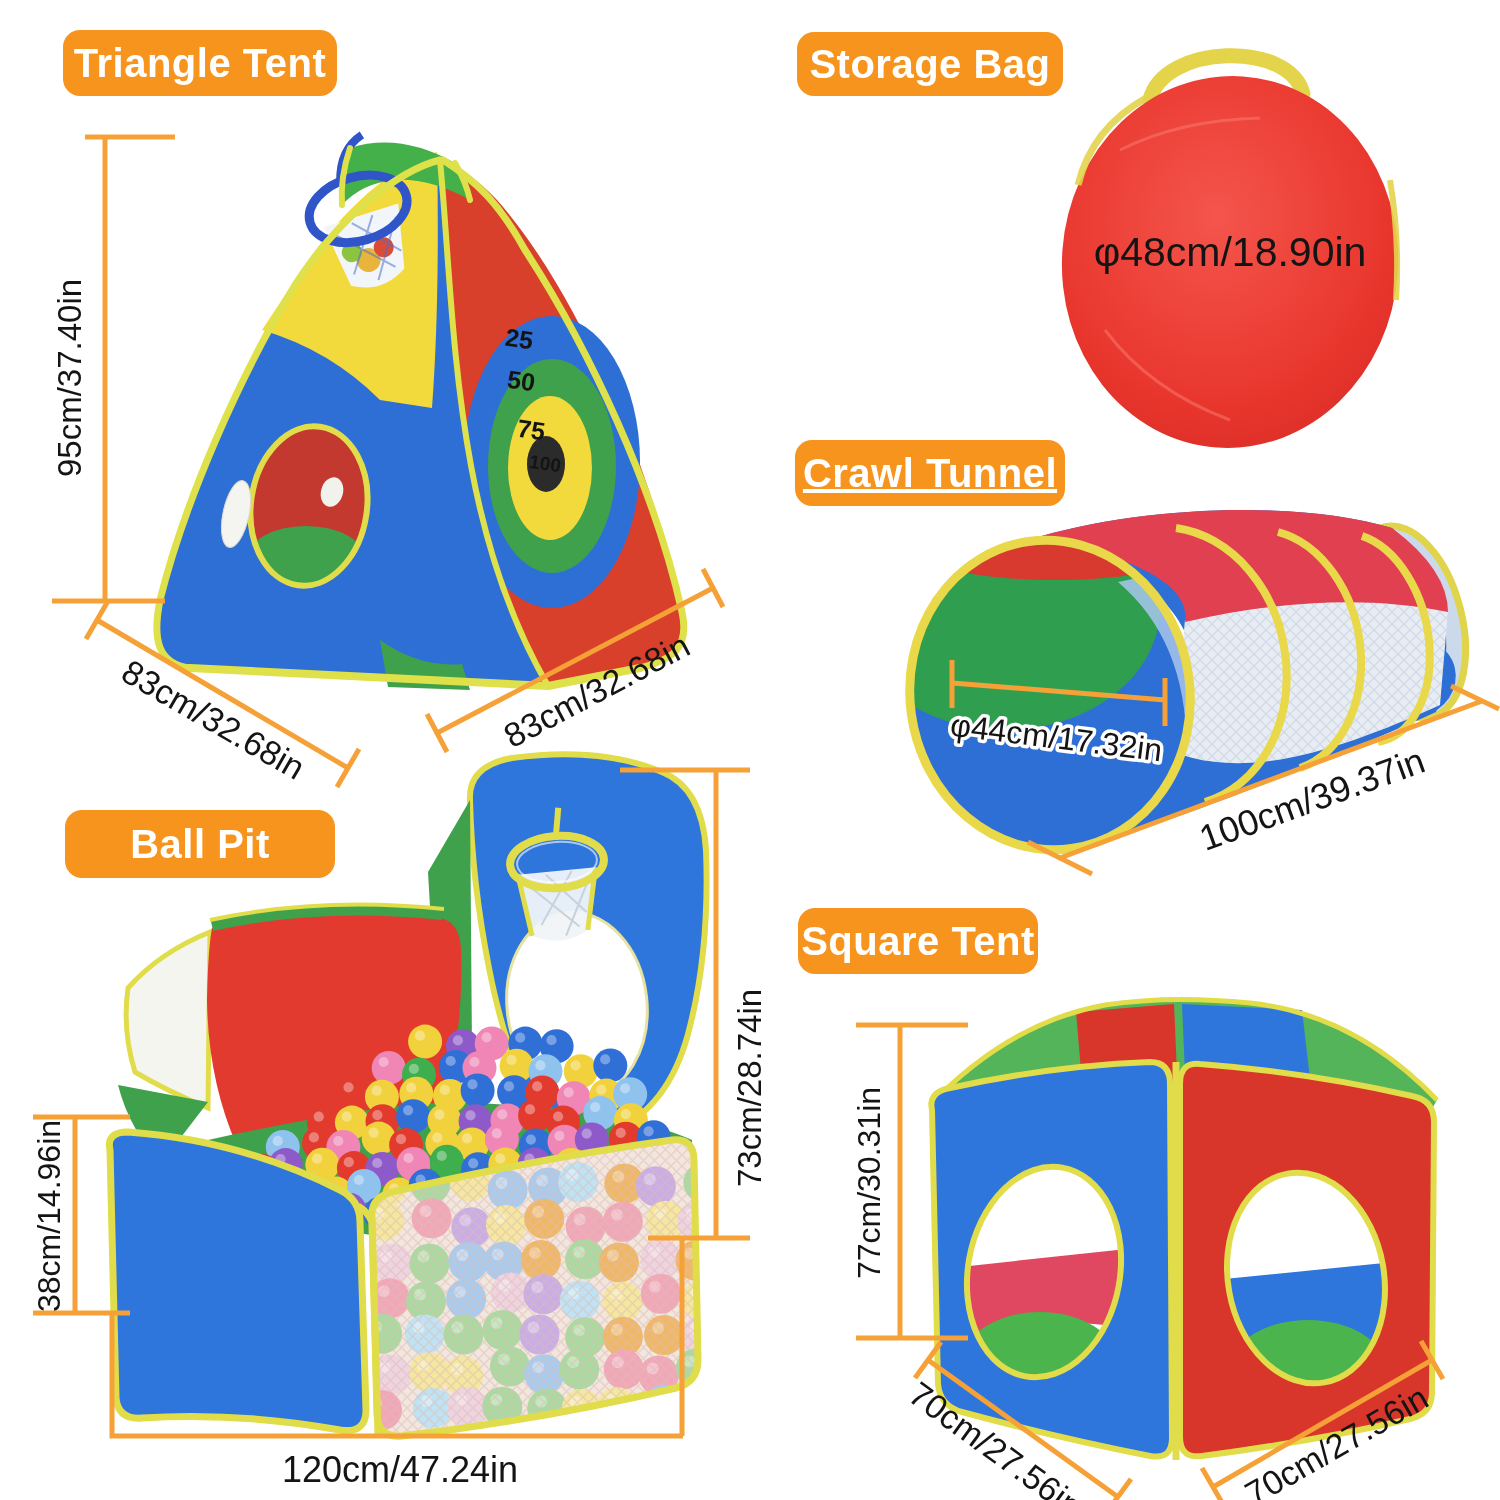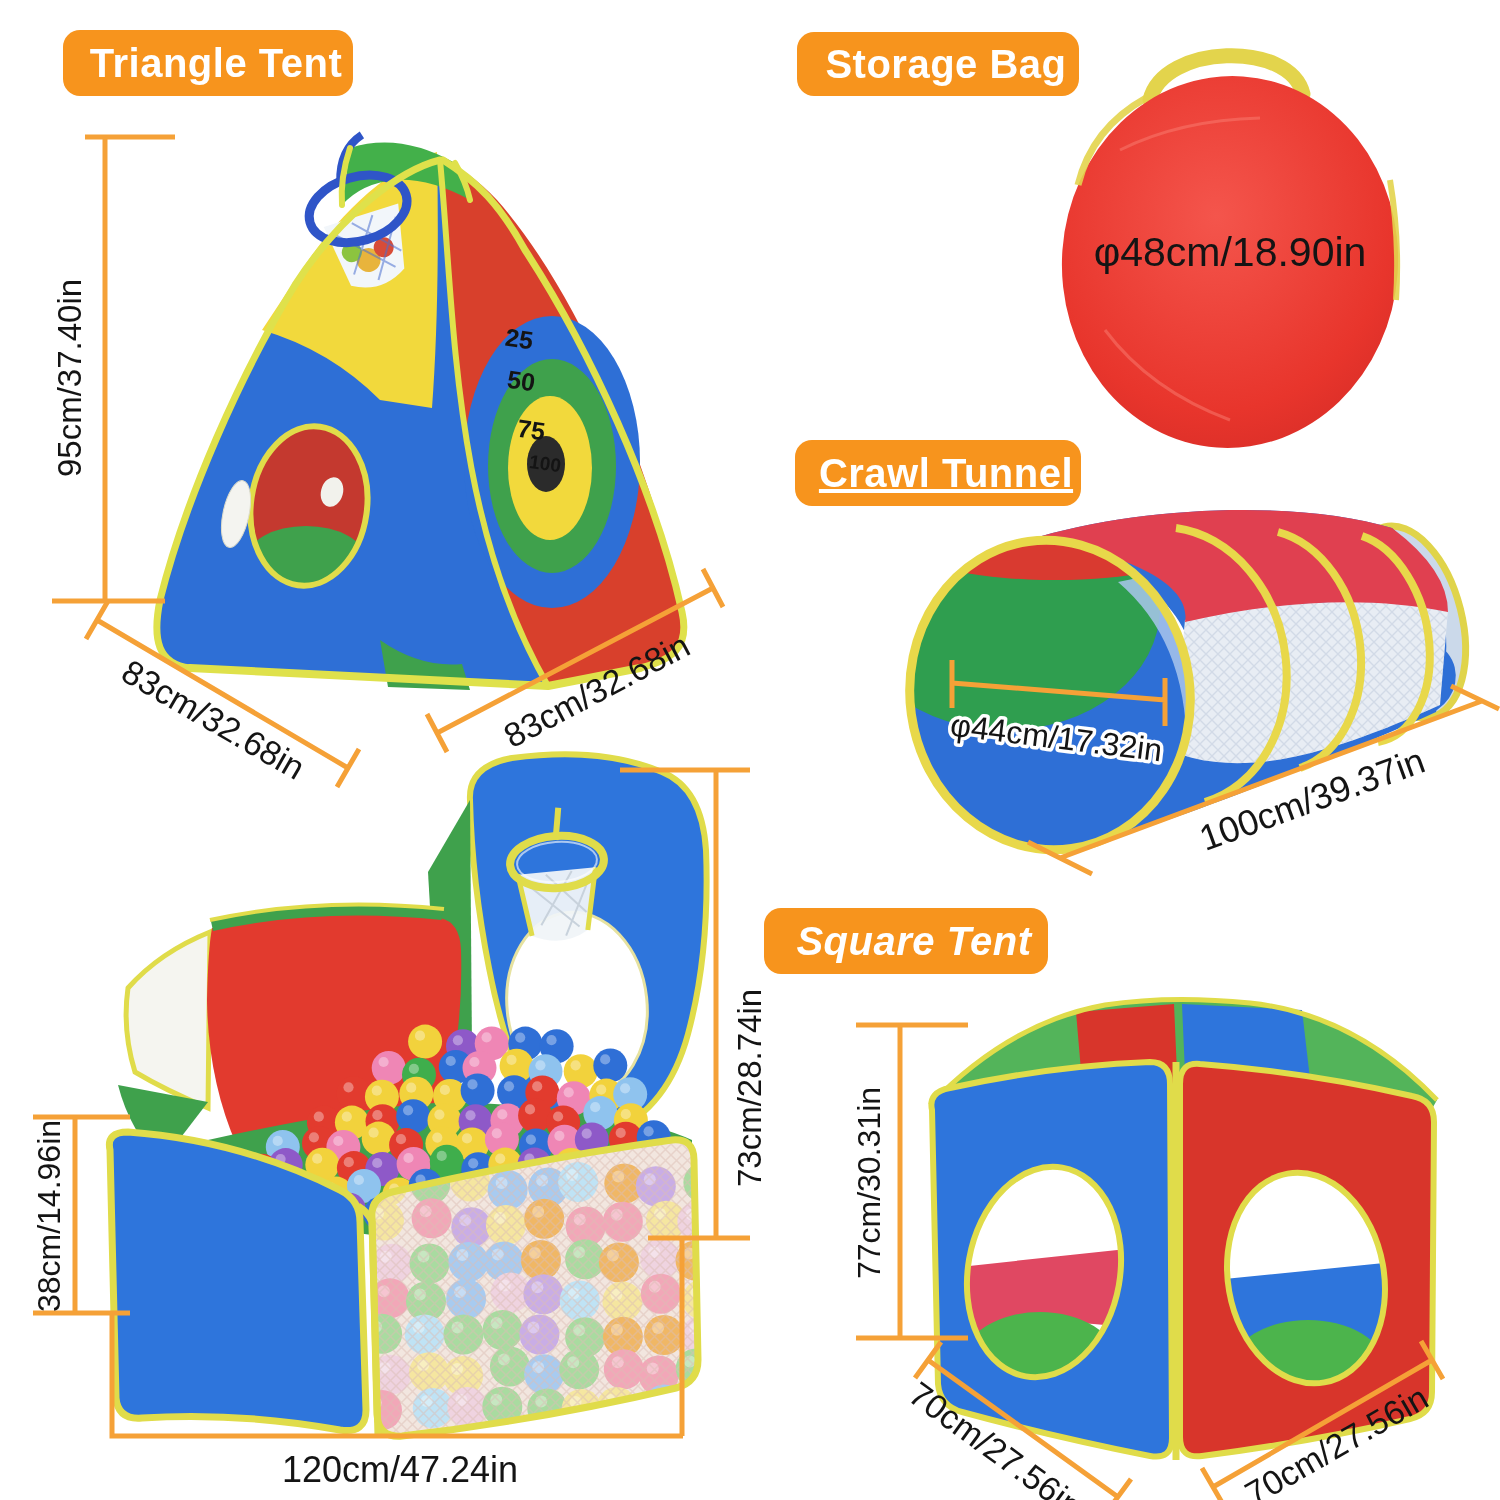--- a/index.html
+++ b/index.html
@@ -1,26 +1,26 @@
 <!DOCTYPE html>
 <html><head>
 <meta charset="utf-8">
 <style>
   html,body{margin:0;padding:0;background:#fff;}
   #canvas{position:relative;width:1500px;height:1500px;background:#ffffff;overflow:hidden;
           font-family:"Liberation Sans",sans-serif;}
   #scene{position:absolute;left:0;top:0;}
   .badge{position:absolute;background:#F7941D;color:#fff;font-weight:bold;font-size:40px;
          border-radius:17px;display:flex;align-items:center;justify-content:center;
-         font-family:"Liberation Sans",sans-serif;letter-spacing:0.5px;padding-left:16px;}
+         font-family:"Liberation Sans",sans-serif;letter-spacing:0.5px;}
   #badge-triangle{left:63px;top:30px;width:274px;height:66px;}
   #badge-storage{left:797px;top:32px;width:266px;height:64px;}
   #badge-tunnel{left:795px;top:440px;width:270px;height:66px;text-decoration:underline;}
   #badge-ballpit{left:65px;top:810px;width:270px;height:68px;}
-  #badge-square{left:764px;top:908px;width:268px;height:66px;font-style:italic;}
+  #badge-square{left:798px;top:908px;width:240px;height:66px;}
   svg text{font-family:"Liberation Sans",sans-serif;fill:#141414;}
   .dim-line{stroke:#F5A137;stroke-width:5;fill:none;}
   .halo{paint-order:stroke;stroke:#ffffff;stroke-width:7px;stroke-linejoin:round;}
 </style>
 </head>
 <body>
 
 <div id="canvas">
 
 <svg id="scene" width="1500" height="1500" viewBox="0 0 1500 1500">
@@ -530,17 +530,20 @@
 
 <div class="badge" id="badge-triangle">
   <span>Triangle Tent</span>
 </div>
 <div class="badge" id="badge-storage">
   <span>Storage Bag</span>
 </div>
 <div class="badge" id="badge-tunnel">
   <span>Crawl Tunnel</span>
 </div>
+<div class="badge" id="badge-ballpit">
+  <span>Ball Pit</span>
+</div>
 <div class="badge" id="badge-square">
   <span>Square Tent</span>
 </div>
 
 </div>
 
 </body></html>

